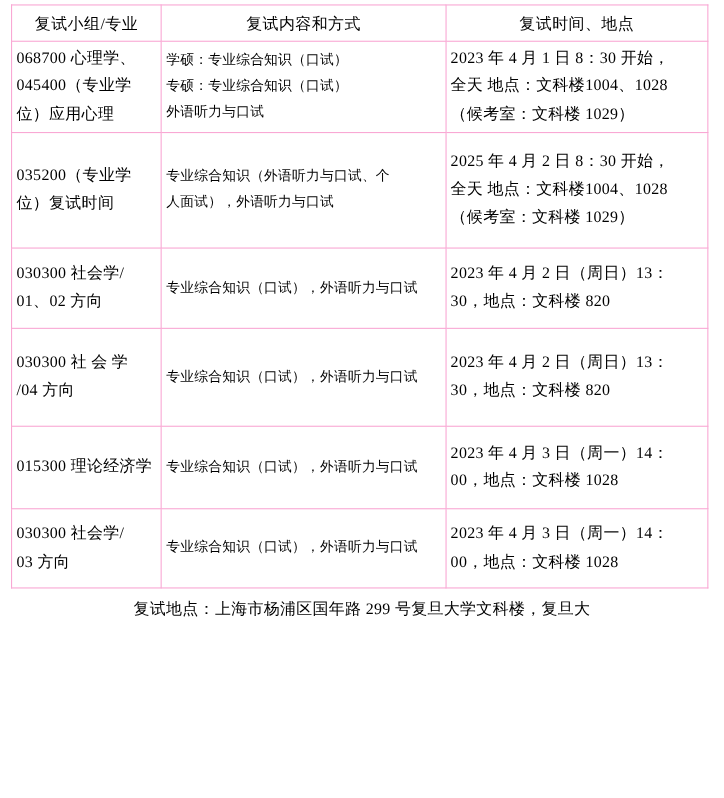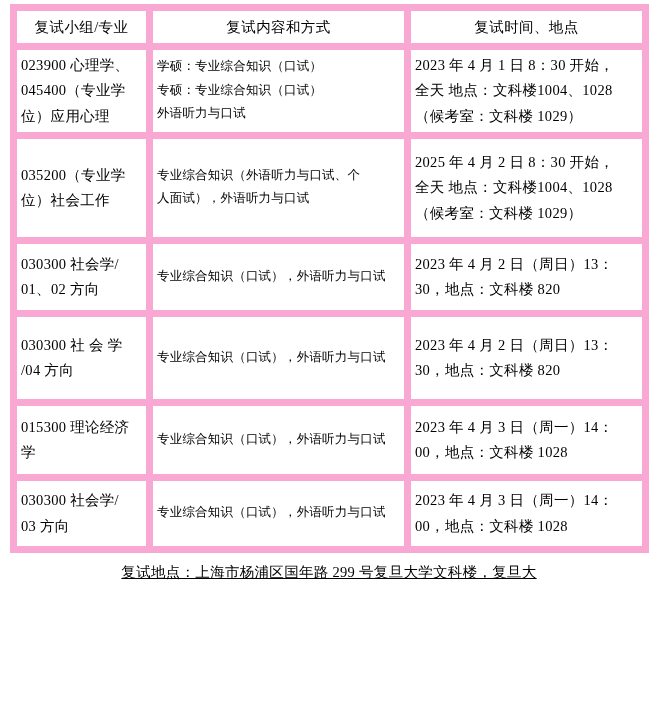--- a/index.html
+++ b/index.html
@@ -20,21 +20,21 @@
     height: 725px;
     box-sizing: border-box;
   }
   table.schedule {
     border-collapse: collapse;
     width: 634px;
     margin: 4px 0 0 10px;
     table-layout: fixed;
   }
   table.schedule td, table.schedule th {
-    border: 7px solid #f9a8d4;
+    border: 1px solid #f9a8d4;
     vertical-align: middle;
     padding: 3px 4px;
     font-weight: normal;
   }
   col.c1 { width: 136px; }
   col.c2 { width: 258px; }
   col.c3 { width: 238px; }
 
   thead td {
     text-align: center;
@@ -59,21 +59,20 @@
     letter-spacing: 0.3px;
   }
   .line { display: block; }
 
   .footer {
     margin: 6px 14px 0 14px;
     font-size: 14.5px;
     line-height: 1.85;
     text-align: center;
     letter-spacing: 0.3px;
-    text-decoration: underline;
   }
   .footer .line { display: block; }
 </style>
 </head>
 <body>
 
 <div class="page">
 
   <table class="schedule">
     <colgroup>
@@ -85,40 +84,40 @@
       <tr>
         <td>复试小组/专业</td>
         <td>复试内容和方式</td>
         <td>复试时间、地点</td>
       </tr>
     </thead>
     <tbody>
 
       <tr style="height:82px;">
         <td class="cell-group">
-          <span class="line">023900 心理学、</span>
+          <span class="line">068700 心理学、</span>
           <span class="line">045400（专业学</span>
           <span class="line">位）应用心理</span>
         </td>
         <td class="cell-content">
           <span class="line">学硕：专业综合知识（口试）</span>
           <span class="line">专硕：专业综合知识（口试）</span>
           <span class="line">外语听力与口试</span>
         </td>
         <td class="cell-time">
           <span class="line">2023 年 4 月 1 日 8：30 开始，</span>
           <span class="line">全天 地点：文科楼1004、1028</span>
           <span class="line">（候考室：文科楼 1029）</span>
         </td>
       </tr>
 
       <tr style="height:105px;">
         <td class="cell-group">
           <span class="line">035200（专业学</span>
-          <span class="line">位）社会工作</span>
+          <span class="line">位）复试时间</span>
         </td>
         <td class="cell-content">
           <span class="line">专业综合知识（外语听力与口试、个</span>
           <span class="line">人面试），外语听力与口试</span>
         </td>
         <td class="cell-time">
           <span class="line">2025 年 4 月 2 日 8：30 开始，</span>
           <span class="line">全天 地点：文科楼1004、1028</span>
           <span class="line">（候考室：文科楼 1029）</span>
         </td>

